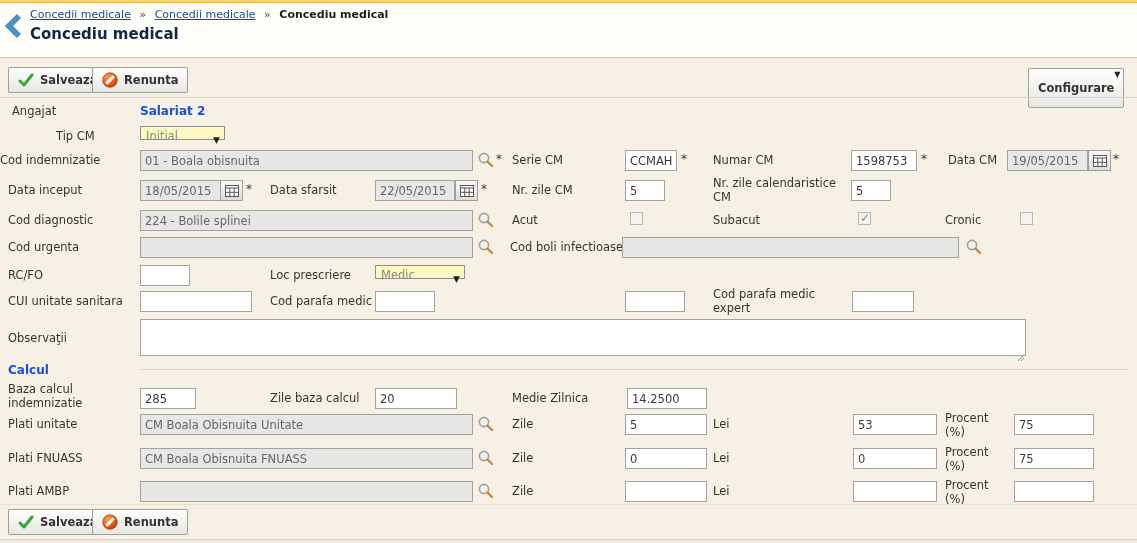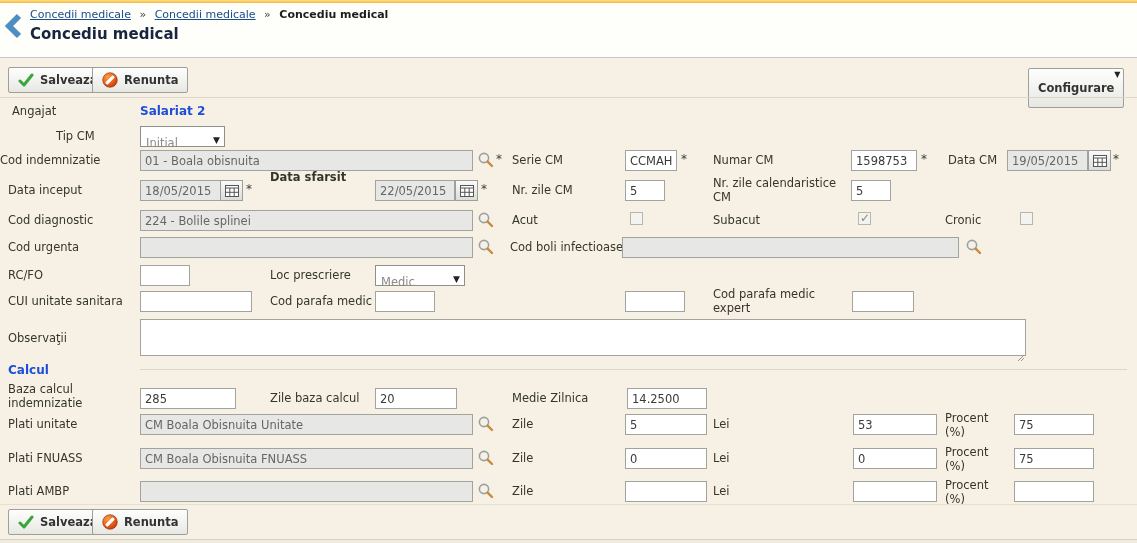--- a/index.html
+++ b/index.html
@@ -29,22 +29,22 @@
 
   .lbl { position:absolute; font-size:11.5px; color:#35352c; line-height:14px; }
   .blbl { font-weight:bold; color:#1d4ed8; }
   .req { position:absolute; font-size:12px; color:#3c3c3c; }
 
   .inp { position:absolute; height:21px; border:1px solid #a3a39e; background:#fff;
          font-family:"DejaVu Sans", sans-serif; font-size:11.5px; color:#3a3a3a; padding:0 4px; }
   .inp.ro { background:#e7e7e5; color:#666; }
   textarea.inp { resize:none; padding-top:2px; overflow:hidden; }
 
-  .sel { position:absolute; height:21px; border:1px solid #8f8f8a; background:#ffffff;
-         font-size:11.5px; color:#8a8a86; line-height:19px; padding:7px 18px 0 5px; cursor:pointer; }
+  .sel { position:absolute; height:14px; border:1px solid #8f8f8a; background:#fef9c3;
+         font-size:11.5px; color:#8a8a86; line-height:19px; padding:0 18px 0 5px; cursor:pointer; }
   .sel .arrow { position:absolute; right:4px; top:4px; font-size:9px; color:#222; }
 
   .icnbtn { position:absolute; cursor:pointer; }
   .calbtn { position:absolute; width:23px; height:21px; border:1px solid #9e9e9a;
             background:linear-gradient(#fafafa,#dcdcd8); display:flex; align-items:center;
             justify-content:center; cursor:pointer; }
 
   .cb { position:absolute; width:13px; height:13px; border:1px solid #b6b6ae; background:#f3f3ef; }
   .cb.checked:after { content:"\2713"; position:absolute; left:1px; top:-2px;
                       font-size:12px; font-weight:bold; color:#84887e; }
@@ -143,21 +143,21 @@
   <span class="calbtn" style="left:220px; top:180px;">
     <svg width="14" height="12" viewBox="0 0 14 12">
       <rect x="0.5" y="0.5" width="13" height="11" fill="#fff" stroke="#555"></rect>
       <line x1="0.5" y1="3" x2="13.5" y2="3" stroke="#555"></line>
       <line x1="4.8" y1="3" x2="4.8" y2="11.5" stroke="#555"></line>
       <line x1="9.2" y1="3" x2="9.2" y2="11.5" stroke="#555"></line>
       <line x1="0.5" y1="7.3" x2="13.5" y2="7.3" stroke="#555"></line>
     </svg>
   </span>
   <span class="req" style="left:246px; top:182px;">*</span>
-  <div class="lbl" style="left:270px; top:170px;font-weight:bold;">Data sfarsit</div>
+  <div class="lbl" style="left:270px; top:183px;">Data sfarsit</div>
   <input class="inp ro" style="left: 375px; top: 180px; width: 80px;" readonly="" value="22/05/2015">
   <span class="calbtn" style="left:455px; top:180px;">
     <svg width="14" height="12" viewBox="0 0 14 12">
       <rect x="0.5" y="0.5" width="13" height="11" fill="#fff" stroke="#555"></rect>
       <line x1="0.5" y1="3" x2="13.5" y2="3" stroke="#555"></line>
       <line x1="4.8" y1="3" x2="4.8" y2="11.5" stroke="#555"></line>
       <line x1="9.2" y1="3" x2="9.2" y2="11.5" stroke="#555"></line>
       <line x1="0.5" y1="7.3" x2="13.5" y2="7.3" stroke="#555"></line>
     </svg>
   </span>
@@ -221,21 +221,21 @@
     <svg width="9" height="9" viewBox="0 0 9 9">
       <line x1="8" y1="2" x2="2" y2="8" stroke="#9a9a94" stroke-width="1"></line>
       <line x1="8" y1="5" x2="5" y2="8" stroke="#9a9a94" stroke-width="1"></line>
     </svg>
   </span>
 
   <div class="lbl blbl" style="left:8px; top:363px; font-size:12px;">Calcul</div>
   <div class="divline" style="left:140px; top:369px; width:987px;"></div>
 
   <div class="lbl" style="left:8px; top:382px; width:90px;">Baza calcul indemnizatie</div>
-  <input class="inp" style="left: 140px; top: 388px; width: 96px;" value="285">
+  <input class="inp" style="left: 140px; top: 388px; width: 56px;" value="285">
   <div class="lbl" style="left:270px; top:391px;">Zile baza calcul</div>
   <input class="inp" style="left: 375px; top: 388px; width: 82px;" value="20">
   <div class="lbl" style="left:512px; top:391px;">Medie Zilnica</div>
   <input class="inp" style="left: 627px; top: 388px; width: 80px;" value="14.2500">
 
   <div class="lbl" style="left:8px; top:417px;">Plati unitate</div>
   <input class="inp ro" style="left: 140px; top: 414px; width: 333px;" readonly="" value="CM Boala Obisnuita Unitate">
   <span class="icnbtn" style="left:477px; top:415px;">
     <svg width="17" height="17" viewBox="0 0 17 17">
       <circle cx="7" cy="7" r="4.6" fill="none" stroke="#9aa0a6" stroke-width="1.6"></circle>

